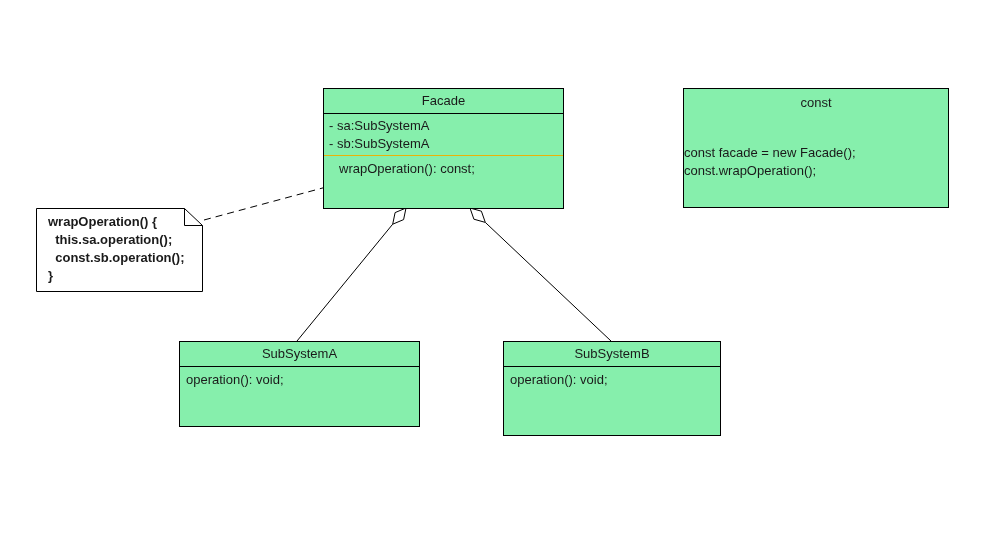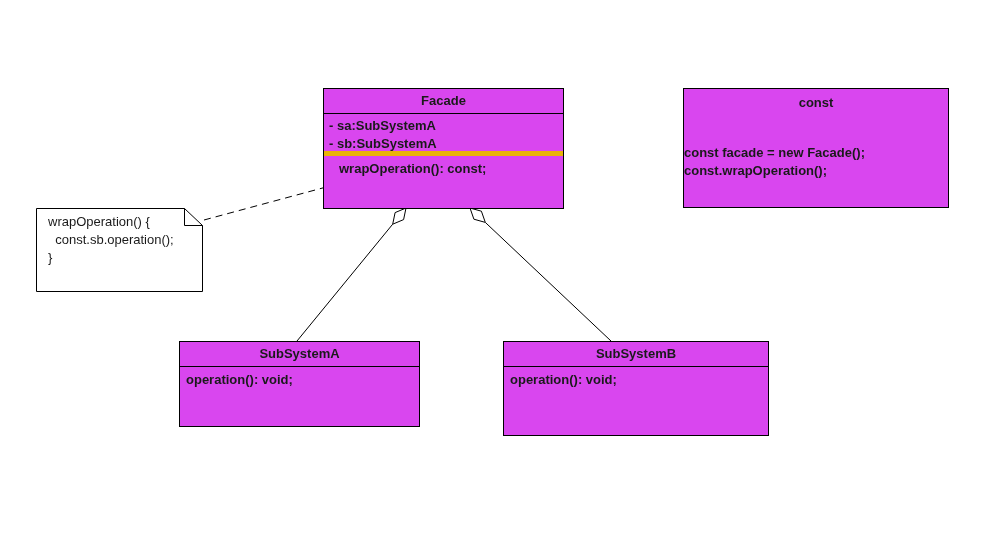--- a/index.html
+++ b/index.html
@@ -15,53 +15,53 @@
     overflow: hidden;
     font-size: 13px;
     background: #ffffff;
   }
   svg.overlay { position: absolute; left: 0; top: 0; }
 
   .uml-class {
     position: absolute;
     box-sizing: border-box;
     border: 1px solid #000;
-    background: #d946ef;
-    font-weight: bold;
+    background: #86efac;
   }
   .uml-title {
     height: 25px; line-height: 24px;
     text-align: center;
     border-bottom: 1px solid #000;
     box-sizing: border-box;
   }
   .uml-title.no-divider { border-bottom: none; height: 27px; line-height: 27px; }
   .uml-section { box-sizing: border-box; }
   .uml-line { line-height: 18px; white-space: pre; }
 
   
   #facade { left: 323px; top: 88px; width: 241px; height: 121px; }
-  #facade .attrs   { height: 42px; border-bottom: 5px solid #eab308; padding: 3px 0 4px 5px; }
+  #facade .attrs   { height: 42px; border-bottom: 1px solid #eab308; padding: 3px 0 4px 5px; }
   #facade .methods { padding: 4px 0 0 15px; }
 
   
   #client { left: 683px; top: 88px; width: 266px; height: 120px; }
   #client .code { margin-top: 28px; text-align: left; }
 
   
   #subsystem-a { left: 179px; top: 341px; width: 241px; height: 86px; }
-  #subsystem-b { left: 503px; top: 341px; width: 266px; height: 95px; }
+  #subsystem-b { left: 503px; top: 341px; width: 218px; height: 95px; }
   .subsystem .methods { padding: 4px 0 0 6px; }
 
   
   .note-text {
     position: absolute;
     left: 36px; top: 208px; width: 166px; height: 84px;
     box-sizing: border-box;
     padding: 5px 0 0 12px;
+    font-weight: bold;
   }
 </style>
 </head>
 <body>
 
 <div id="canvas">
 
   <svg class="overlay" width="991" height="545">
 
     <path d="M36.5,208.5 H184.5 L202.5,225.5 V291.5 H36.5 Z" fill="#ffffff" stroke="#000000" stroke-width="1"></path>
@@ -104,17 +104,18 @@
 
   <div id="subsystem-b" class="uml-class subsystem">
     <div class="uml-title">SubSystemB</div>
     <div class="uml-section methods">
       <div class="uml-line">operation(): void;</div>
     </div>
   </div>
 
   <div class="note-text">
     <div class="uml-line">wrapOperation() {</div>
+    <div class="uml-line">  this.sa.operation();</div>
     <div class="uml-line">  const.sb.operation();</div>
     <div class="uml-line">}</div>
   </div>
 
 </div>
 
 </body></html>

